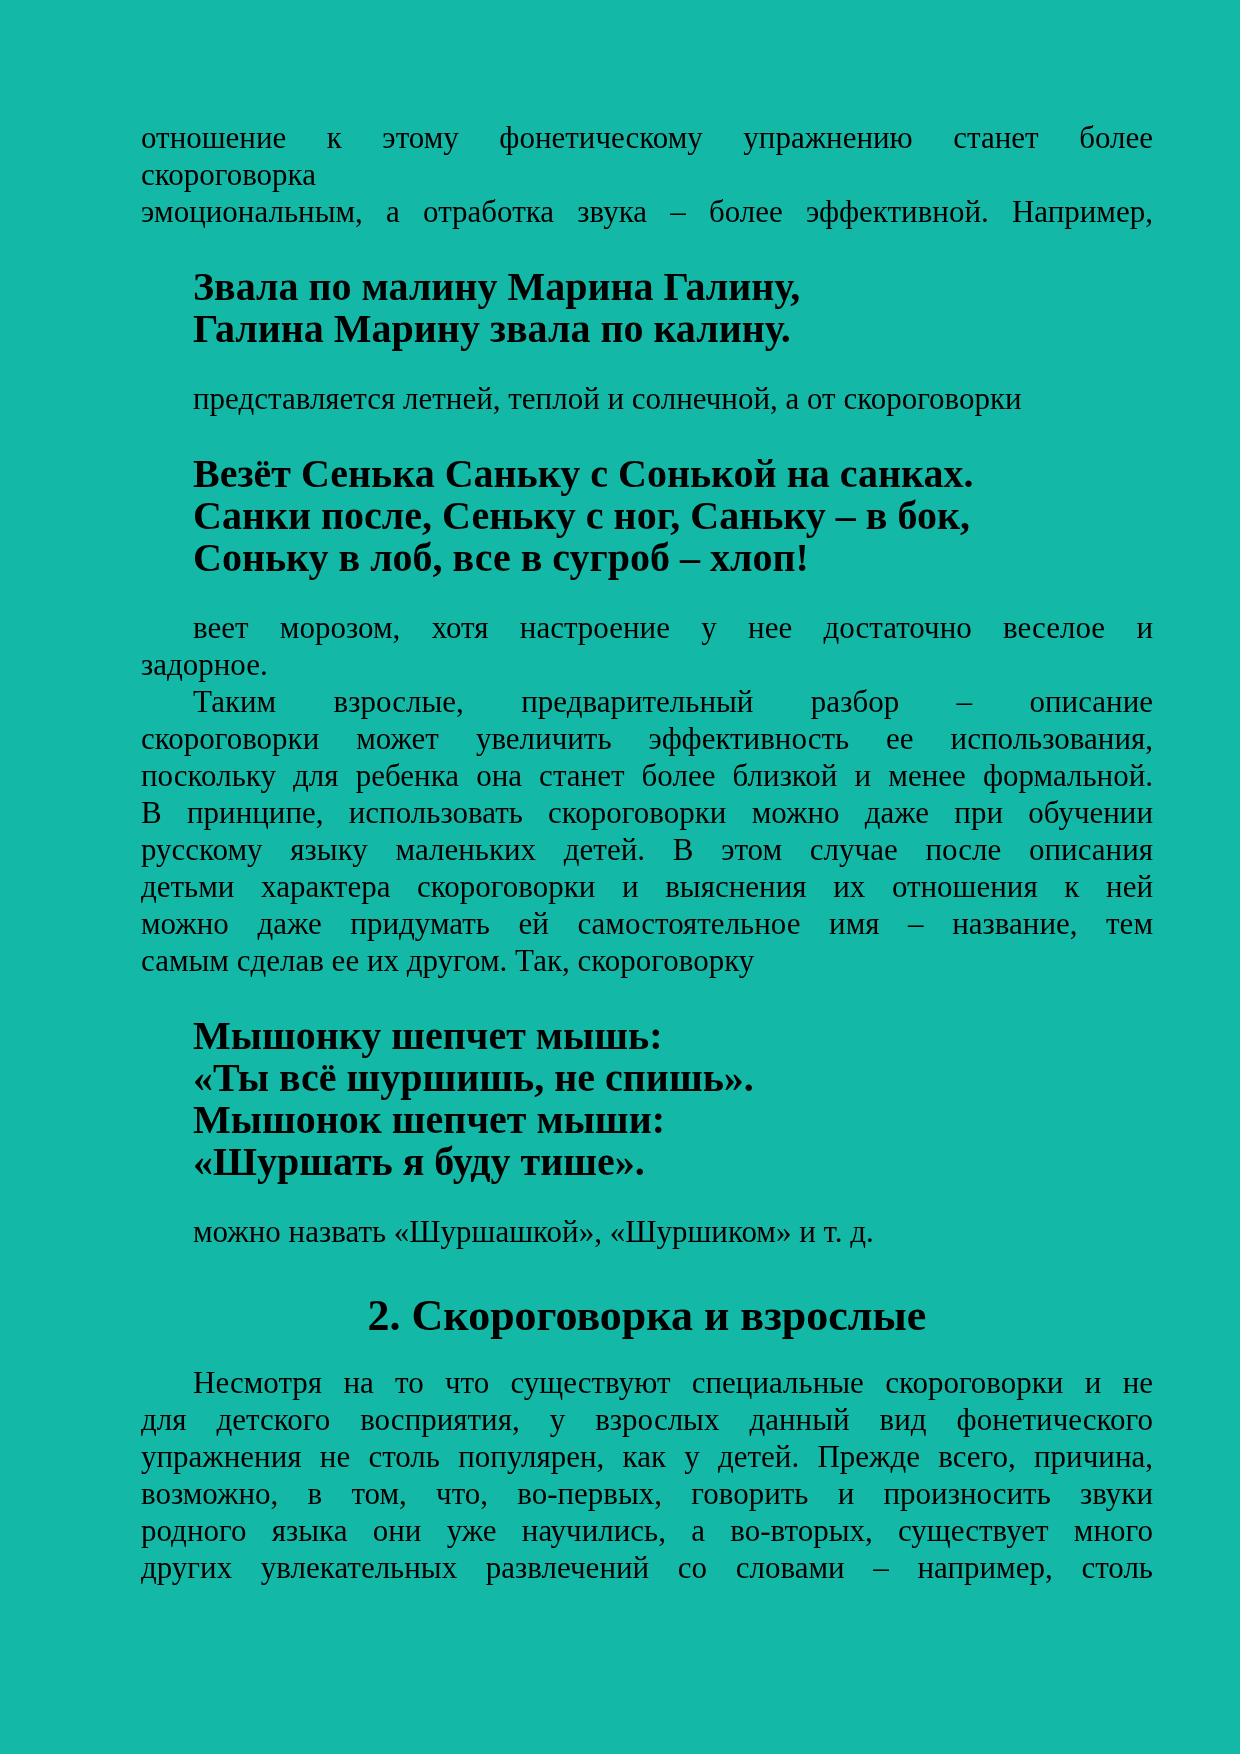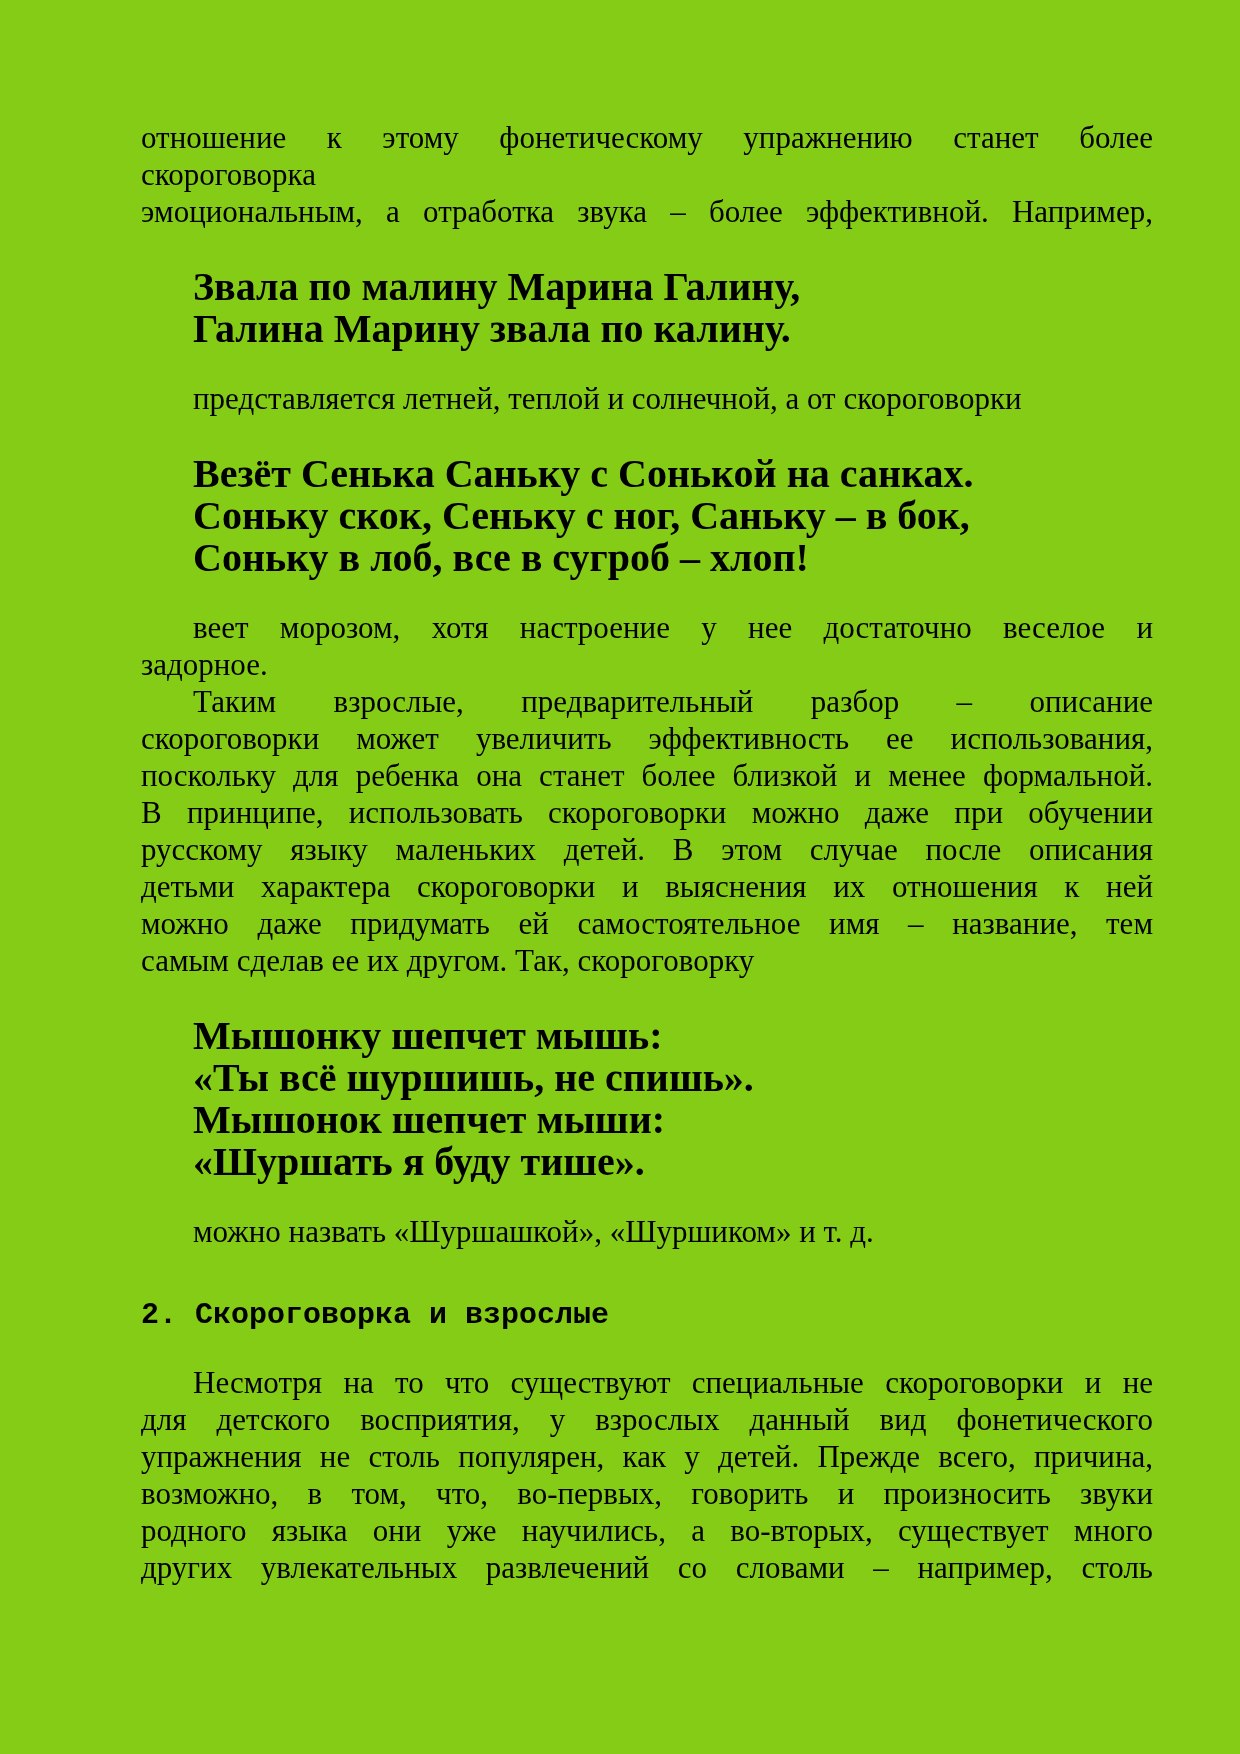--- a/index.html
+++ b/index.html
@@ -46,47 +46,48 @@
   .verse {
     font-family: "Liberation Serif", "DejaVu Serif", serif;
     font-size: 40px;
     line-height: 42px;
     font-weight: bold;
     margin: 36px 0 30px 52px;
     text-align: left;
   }
   
   .heading {
-    font-family: Liberation Mono, monospace;
-    font-size: 30px;
+    font-family: Liberation Serif, serif;
+    font-size: 44px;
     line-height: 47px;
     font-weight: bold;
+    text-align: center;
     margin: 42px 0 25px 0;
   }
 </style>
 </head>
 <body>
 
-<div class="page" style="background: #84cc16; color: rgb(0, 0, 0);">
+<div class="page" style="background: #14b8a6; color: rgb(0, 0, 0);">
   <main class="content">
       <div class="para">
         <div class="line">отношение к этому фонетическому упражнению станет более</div>
         <div class="line unjust">скороговорка</div>
         <div class="line">эмоциональным, а отработка звука – более эффективной. Например,</div>
       </div>
       <div class="verse">
         <div class="line">Звала по малину Марина Галину,</div>
         <div class="line">Галина Марину звала по калину.</div>
       </div>
       <div class="para">
         <div class="line indent unjust">представляется летней, теплой и солнечной, а от скороговорки</div>
       </div>
       <div class="verse">
         <div class="line">Везёт Сенька Саньку с Сонькой на санках.</div>
-        <div class="line">Соньку скок, Сеньку с ног, Саньку – в бок,</div>
+        <div class="line">Санки после, Сеньку с ног, Саньку – в бок,</div>
         <div class="line">Соньку в лоб, все в сугроб – хлоп!</div>
       </div>
       <div class="para">
         <div class="line indent">веет морозом, хотя настроение у нее достаточно веселое и</div>
         <div class="line unjust">задорное.</div>
       </div>
       <div class="para">
         <div class="line indent">Таким взрослые, предварительный разбор – описание</div>
         <div class="line">скороговорки может увеличить эффективность ее использования,</div>
         <div class="line">поскольку для ребенка она станет более близкой и менее формальной.</div>

